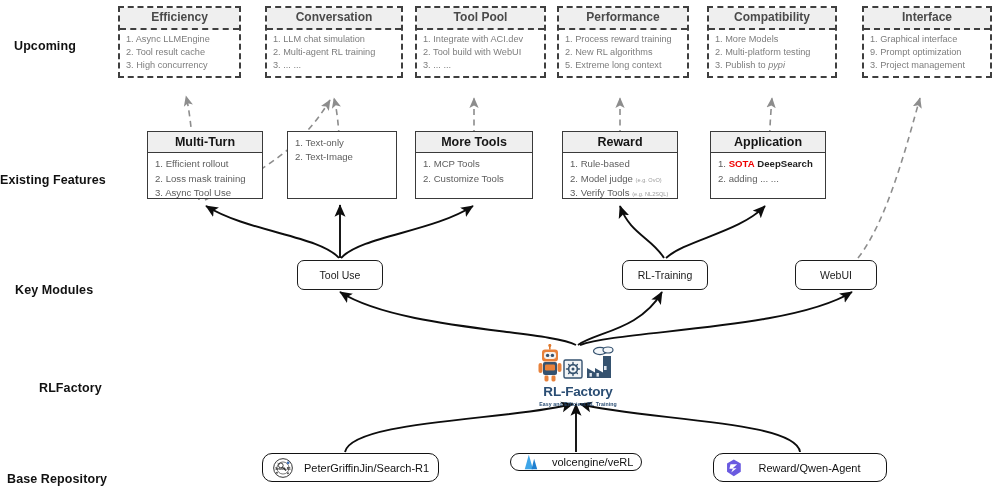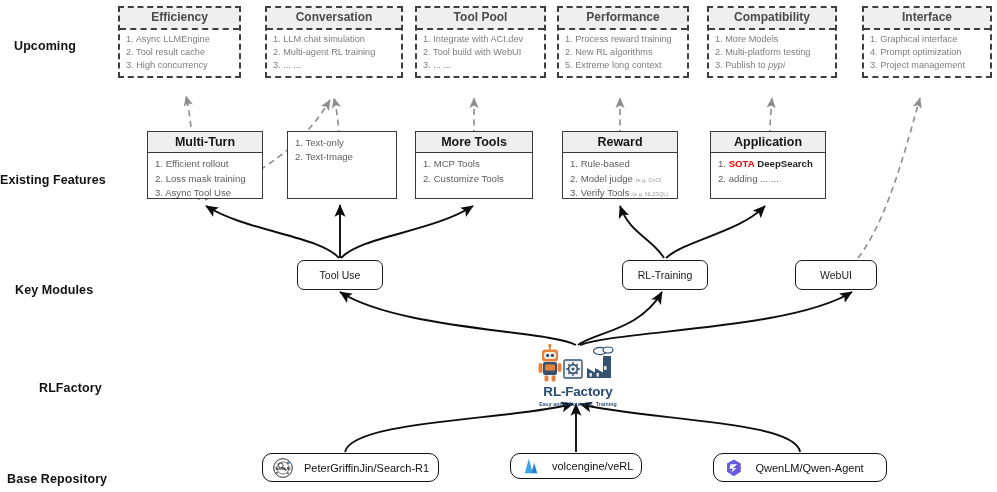--- a/index.html
+++ b/index.html
@@ -265,21 +265,21 @@
       <li>1. More Models</li>
       <li>2. Multi-platform testing</li>
       <li>3. Publish to <span class="ital">pypi</span></li>
     </ul>
   </div>
 
   <div class="card card-up" style="left:862px; top:6px; width:130px; height:72px;">
     <div class="card-head">Interface</div>
     <ul class="items card-body">
       <li>1. Graphical interface</li>
-      <li>4. Prompt optimization</li>
+      <li>9. Prompt optimization</li>
       <li>3. Project management</li>
     </ul>
   </div>
 
   <div class="card card-ex" style="left:147px; top:131px; width:116px; height:68px;">
     <div class="card-head">Multi-Turn</div>
     <ul class="items card-body">
       <li>1. Efficient rollout</li>
       <li>2. Loss mask training</li>
       <li>3. Async Tool Use</li>
@@ -369,29 +369,29 @@
       <path d="M11.6 11.2 L15 14.6" stroke="#333" stroke-width="1.2" stroke-linecap="round"></path>
       <circle cx="17.6" cy="6.4" r="1.5" fill="#3d6fb5"></circle>
       <circle cx="5.4" cy="17.2" r="1.1" fill="#555"></circle>
       <circle cx="17.4" cy="17.6" r="1.1" fill="#555"></circle>
       <path d="M6 6.6 L8.2 8" stroke="#555" stroke-width="0.8"></path>
       <text x="12" y="14.4" font-size="3.4" fill="#111" text-anchor="middle" font-family="Liberation Sans, sans-serif" font-weight="bold">Search-R1</text>
     </svg>
     <span class="repo-label">PeterGriffinJin/Search-R1</span>
   </div>
 
-  <div class="repo" style="left:510px; top:453px; width:132px; height:26px;">
+  <div class="repo" style="left:510px; top:453px; width:132px; height:18px;">
     <svg class="repo-ico" viewBox="0 0 24 24">
       <path d="M9.6 4 L14.2 20 L5.2 20 Z" fill="#3ea5e8"></path>
       <path d="M15.4 8.4 L18.8 20 L12.6 20 Z" fill="#1f7fd0"></path>
     </svg>
     <span class="repo-label">volcengine/veRL</span>
   </div>
 
   <div class="repo" style="left:713px; top:453px; width:174px; height:29px;">
     <svg class="repo-ico" viewBox="0 0 24 24">
       <path d="M4.4 7.2 L11.8 2.6 L19.4 7.2 L19.4 16.2 L11.8 21 L4.4 16.2 Z" fill="#6a5ae0"></path>
       <path d="M8.2 8 L15.4 8 L10.6 12.4 L14.8 12.4 L9 17 L10.8 12.9 L7 12.9 Z" fill="#ffffff"></path>
     </svg>
-    <span class="repo-label">QwenLM/Qwen-Agent</span>
+    <span class="repo-label">Reward/Qwen-Agent</span>
   </div>
 
 </div>
 
 </body></html>

